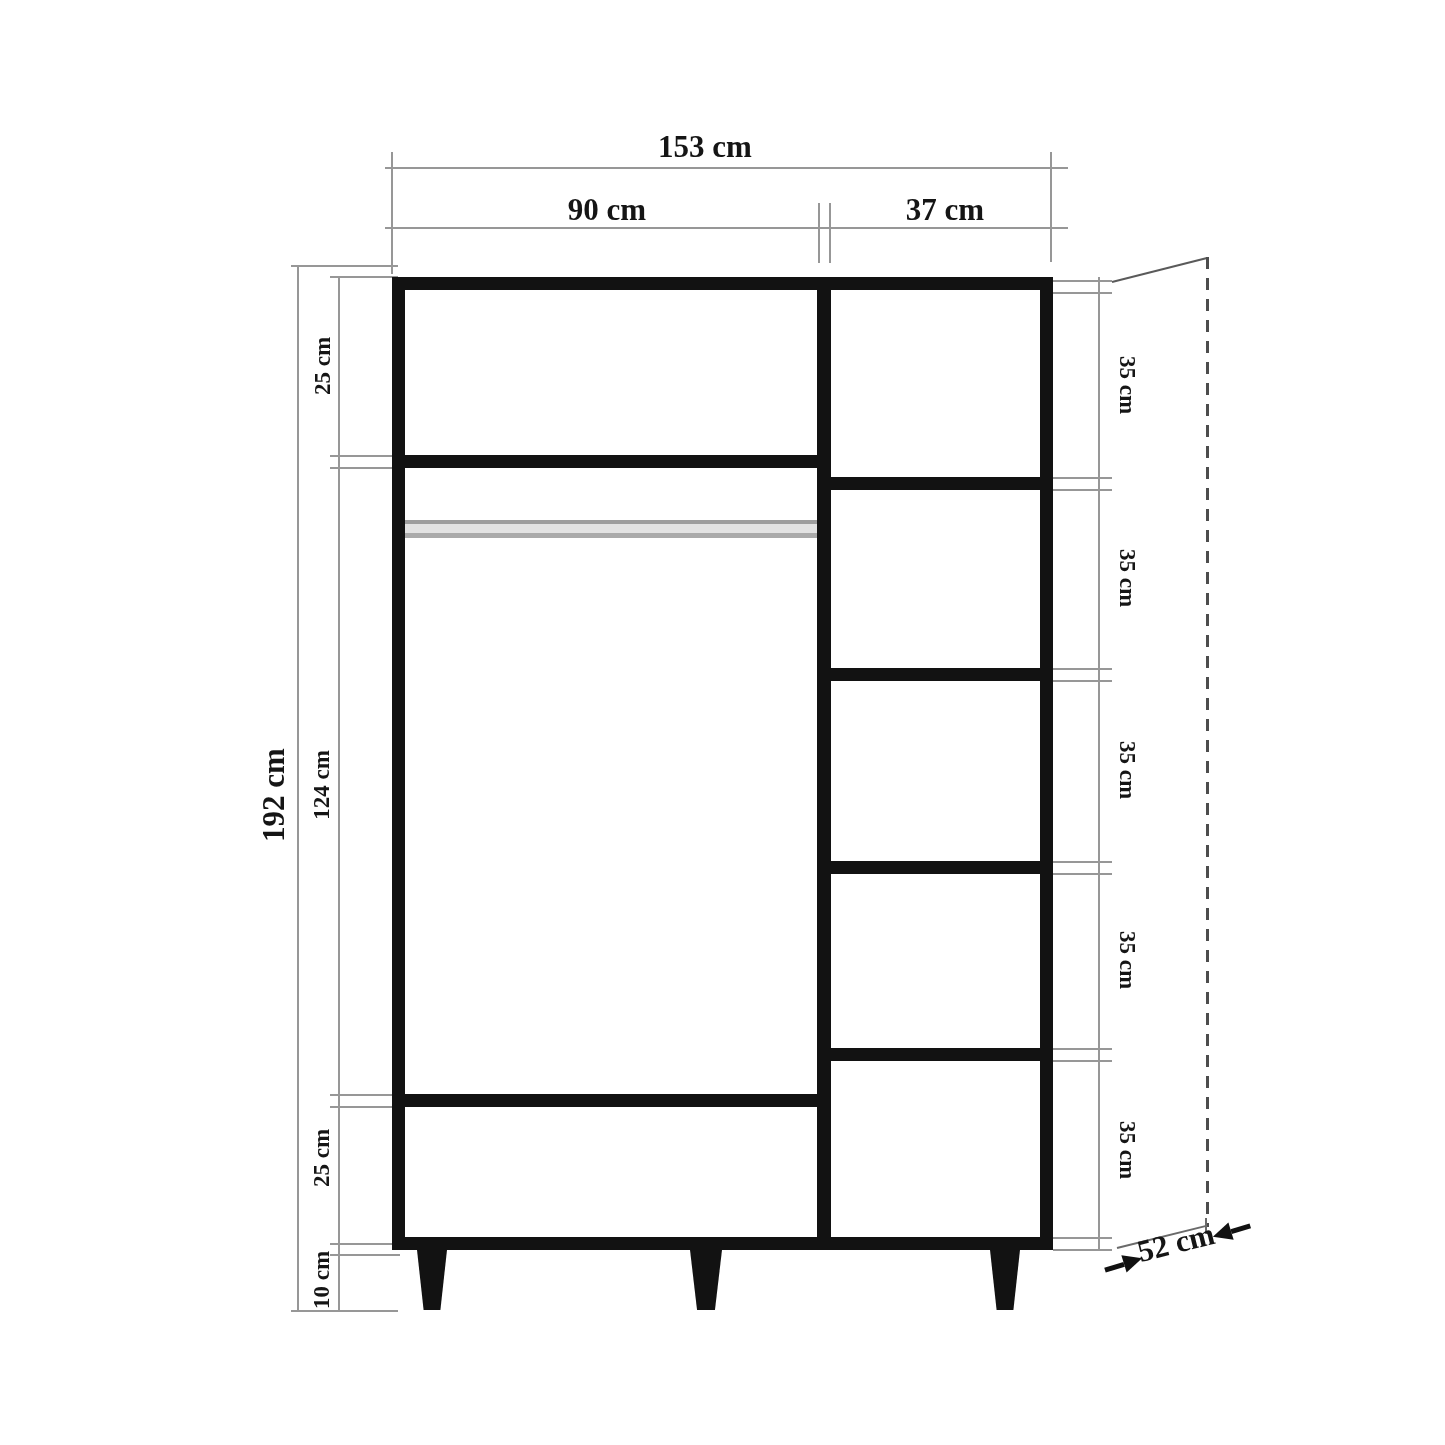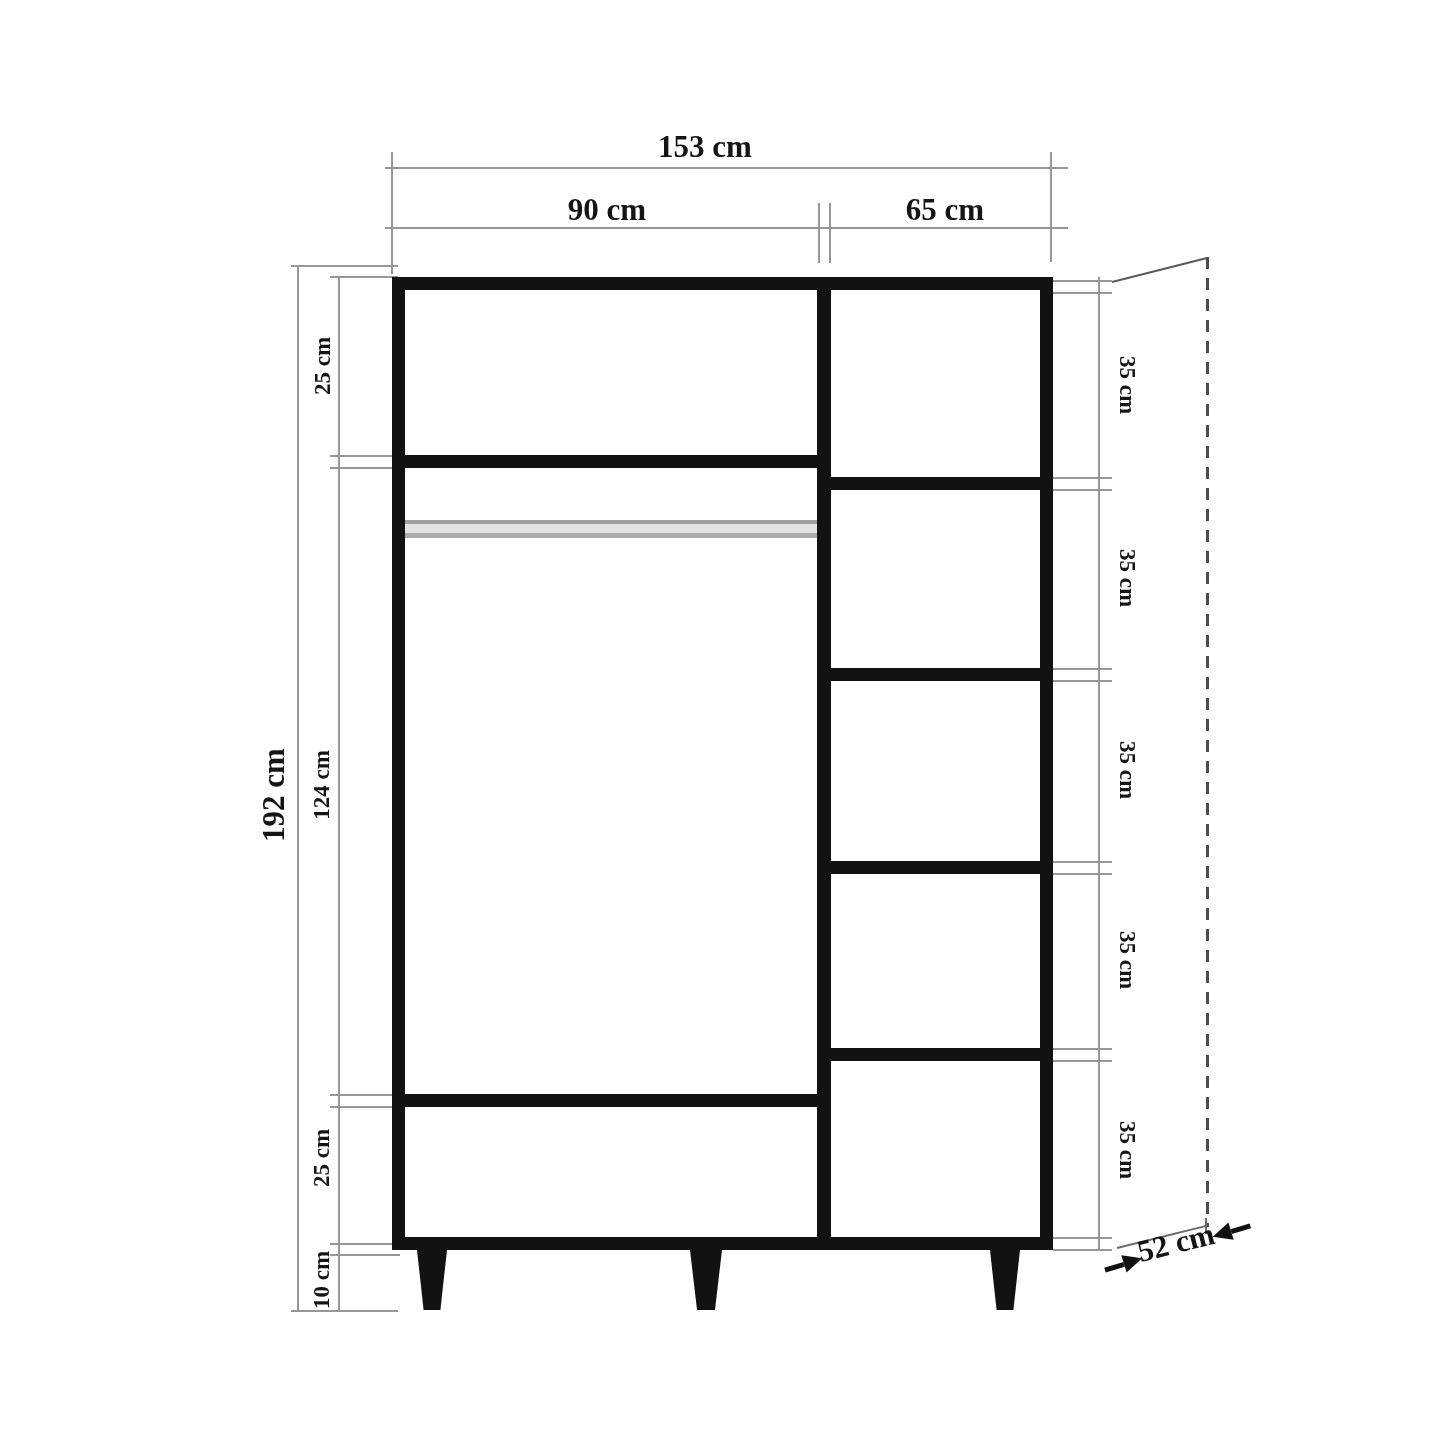--- a/index.html
+++ b/index.html
@@ -43,21 +43,21 @@
 <div class="canvas">
 
   <div class="hl" style="left:385px;top:167px;width:683px;"></div>
   <div class="hl" style="left:385px;top:227px;width:683px;"></div>
   <div class="vl" style="left:391px;top:152px;height:122px;"></div>
   <div class="vl" style="left:1050px;top:152px;height:110px;"></div>
   <div class="vl" style="left:818px;top:203px;height:60px;"></div>
   <div class="vl" style="left:829px;top:203px;height:60px;"></div>
   <div class="lbl big" style="left:705px;top:147px;">153 cm</div>
   <div class="lbl big" style="left:607px;top:210px;">90 cm</div>
-  <div class="lbl big" style="left:945px;top:210px;">65 cm</div>
+  <div class="lbl big" style="left:945px;top:210px;">37 cm</div>
 
   <div class="vl" style="left:297px;top:265px;height:1046px;"></div>
   <div class="vl" style="left:338px;top:276px;height:1035px;"></div>
   <div class="hl" style="left:291px;top:265px;width:107px;"></div>
   <div class="hl" style="left:330px;top:276px;width:68px;"></div>
   <div class="hl" style="left:330px;top:455px;width:70px;"></div>
   <div class="hl" style="left:330px;top:467px;width:70px;"></div>
   <div class="hl" style="left:330px;top:1094px;width:70px;"></div>
   <div class="hl" style="left:330px;top:1106px;width:70px;"></div>
   <div class="hl" style="left:330px;top:1243px;width:70px;"></div>

